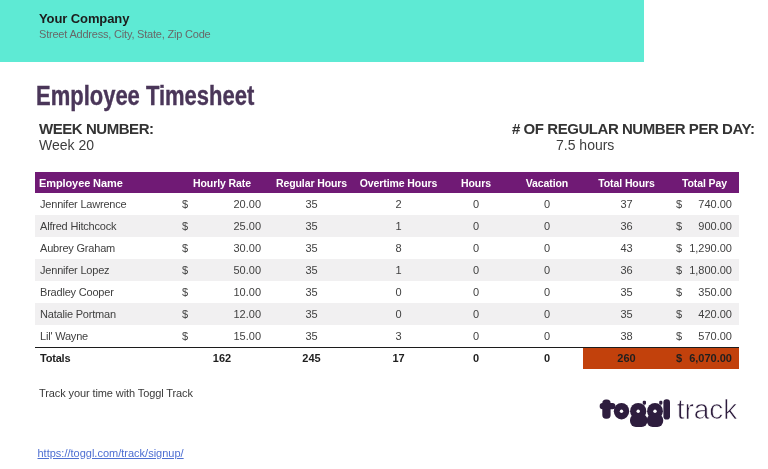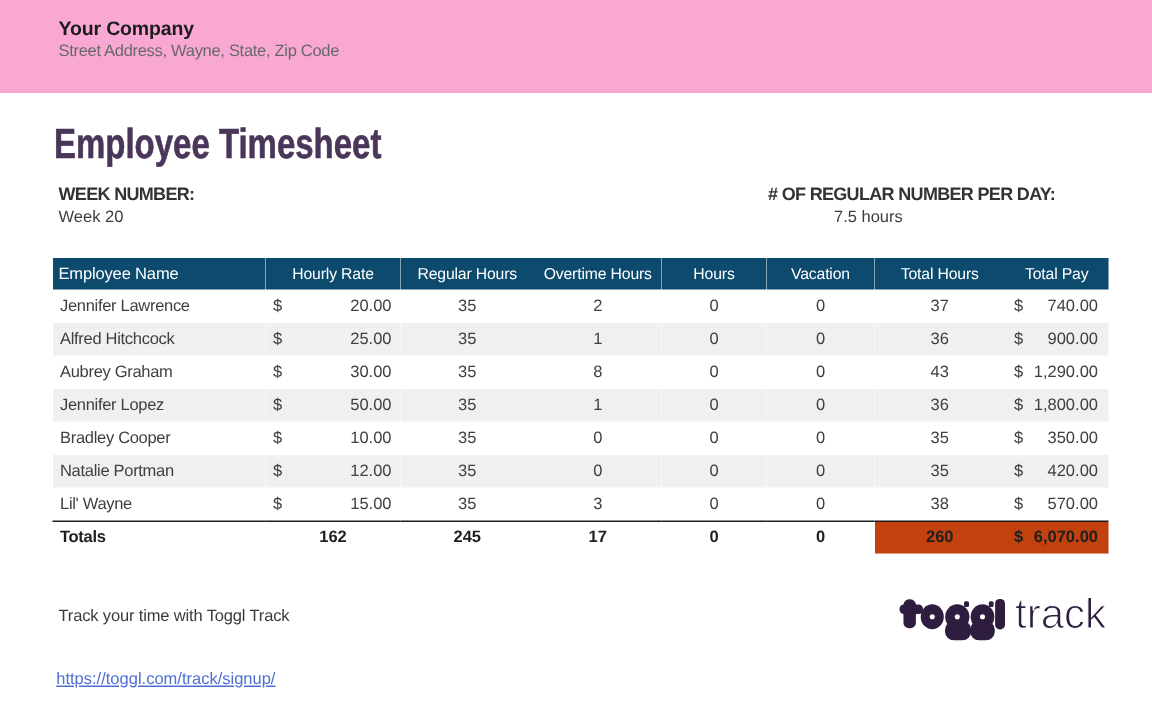--- a/index.html
+++ b/index.html
@@ -1,49 +1,49 @@
 <!DOCTYPE html>
 <html><head>
 <meta charset="utf-8">
 <style>
 * { margin:0; padding:0; box-sizing:border-box; }
 html,body { width:768px; height:469px; background:#fff; font-family:"Liberation Sans",sans-serif; overflow:hidden; }
 body { position:relative; }
-.topbar { position:absolute; left:0; top:0; width:768px; height:62px; background:#f9a8d4; }
+.topbar { position:absolute; left:0; top:0; width:644px; height:62px; background:#5eead4; }
 .company { position:absolute; left:39px; top:11px; font-size:13px; font-weight:bold; color:#1c1c1c; line-height:15px; letter-spacing:-0.1px; }
 .addr { position:absolute; left:39px; top:28px; font-size:11px; color:#686868; line-height:13px; letter-spacing:-0.2px; }
 .title { position:absolute; left:36.3px; top:82px; font-size:28px; font-weight:bold; color:#4a3659; line-height:28px; transform:scaleX(0.785); transform-origin:0 0; white-space:nowrap; -webkit-text-stroke:0.4px #4a3659; }
-.lbl { position:absolute; font-size:12px; font-weight:bold; color:#333; line-height:12px; letter-spacing:-0.45px; }
-.val { position:absolute; font-size:11px; color:#3d3d3d; line-height:13px; }
+.lbl { position:absolute; font-size:15px; font-weight:bold; color:#333; line-height:12px; letter-spacing:-0.45px; }
+.val { position:absolute; font-size:14px; color:#3d3d3d; line-height:13px; }
 .lbl1 { left:39px; top:123px; }
 .val1 { left:39px; top:139px; }
 .lbl2 { left:512px; top:123px; }
 .val2 { left:511px; top:139px;margin-left:45px; }
 
 table { position:absolute; left:35px; top:172px; width:704px; border-collapse:collapse; table-layout:fixed; }
 th, td { padding:0; font-size:11px; overflow:hidden; white-space:nowrap; }
-thead th { height:21px; background:#0c4a6e; color:#fff; font-size:10.5px; font-weight:normal; text-align:center; letter-spacing:-0.1px; vertical-align:top; line-height:13px; padding-top:4.8px;margin-top:20px; }
+thead th { height:21px; background:#701a75; color:#fff; font-size:10.5px; font-weight:bold; text-align:center; letter-spacing:-0.1px; vertical-align:top; line-height:13px; padding-top:4.8px;margin-top:20px; }
 thead th.name { text-align:left; padding-left:4px; font-size:11px; }
 tbody td { height:22px; color:#3f3f3f; text-align:center; vertical-align:top; line-height:13px; padding-top:5.2px; }
 tbody td.name { text-align:left; padding-left:5px; letter-spacing:-0.2px; }
 tr.alt td { background:#f1f0f1;margin-left:16px; }
 .acc { display:flex; justify-content:space-between; padding:0 6px 0 5px; }
 .acc2 { display:flex; justify-content:space-between; padding:0 7px 0 6px; }
 tr.totals td { font-weight:bold; color:#1f1f1f; border-top:1.5px solid #1c1c1c; padding-top:4.2px; }
 tr.totals td.gray { background:#c2410c; }
 
-.foot1 { position:absolute; left:39px; top:405px; font-size:11px; color:#3a3a3a; line-height:13px; letter-spacing:-0.1px; }
+.foot1 { position:absolute; left:39px; top:387px; font-size:11px; color:#3a3a3a; line-height:13px; letter-spacing:-0.1px; }
 .foot2 { position:absolute; left:37.5px; top:414.5px; font-size:11px; color:#4e6fd2; line-height:13px; text-decoration:underline;margin-top:32px; }
 .logo { position:absolute; left:599px; top:395px; }
 </style>
 </head>
 <body>
 <div class="topbar">
   <div class="company">Your Company</div>
-  <div class="addr">Street Address, Wayne, State, Zip Code</div>
+  <div class="addr">Street Address, City, State, Zip Code</div>
 </div>
 <div class="title">Employee Timesheet</div>
 <div class="lbl lbl1">WEEK NUMBER:</div>
 <div class="val val1">Week 20</div>
 <div class="lbl lbl2"># OF REGULAR NUMBER PER DAY:</div>
 <div class="val val2">7.5 hours</div>
 
 <table>
 <colgroup>
 <col style="width:142px">

